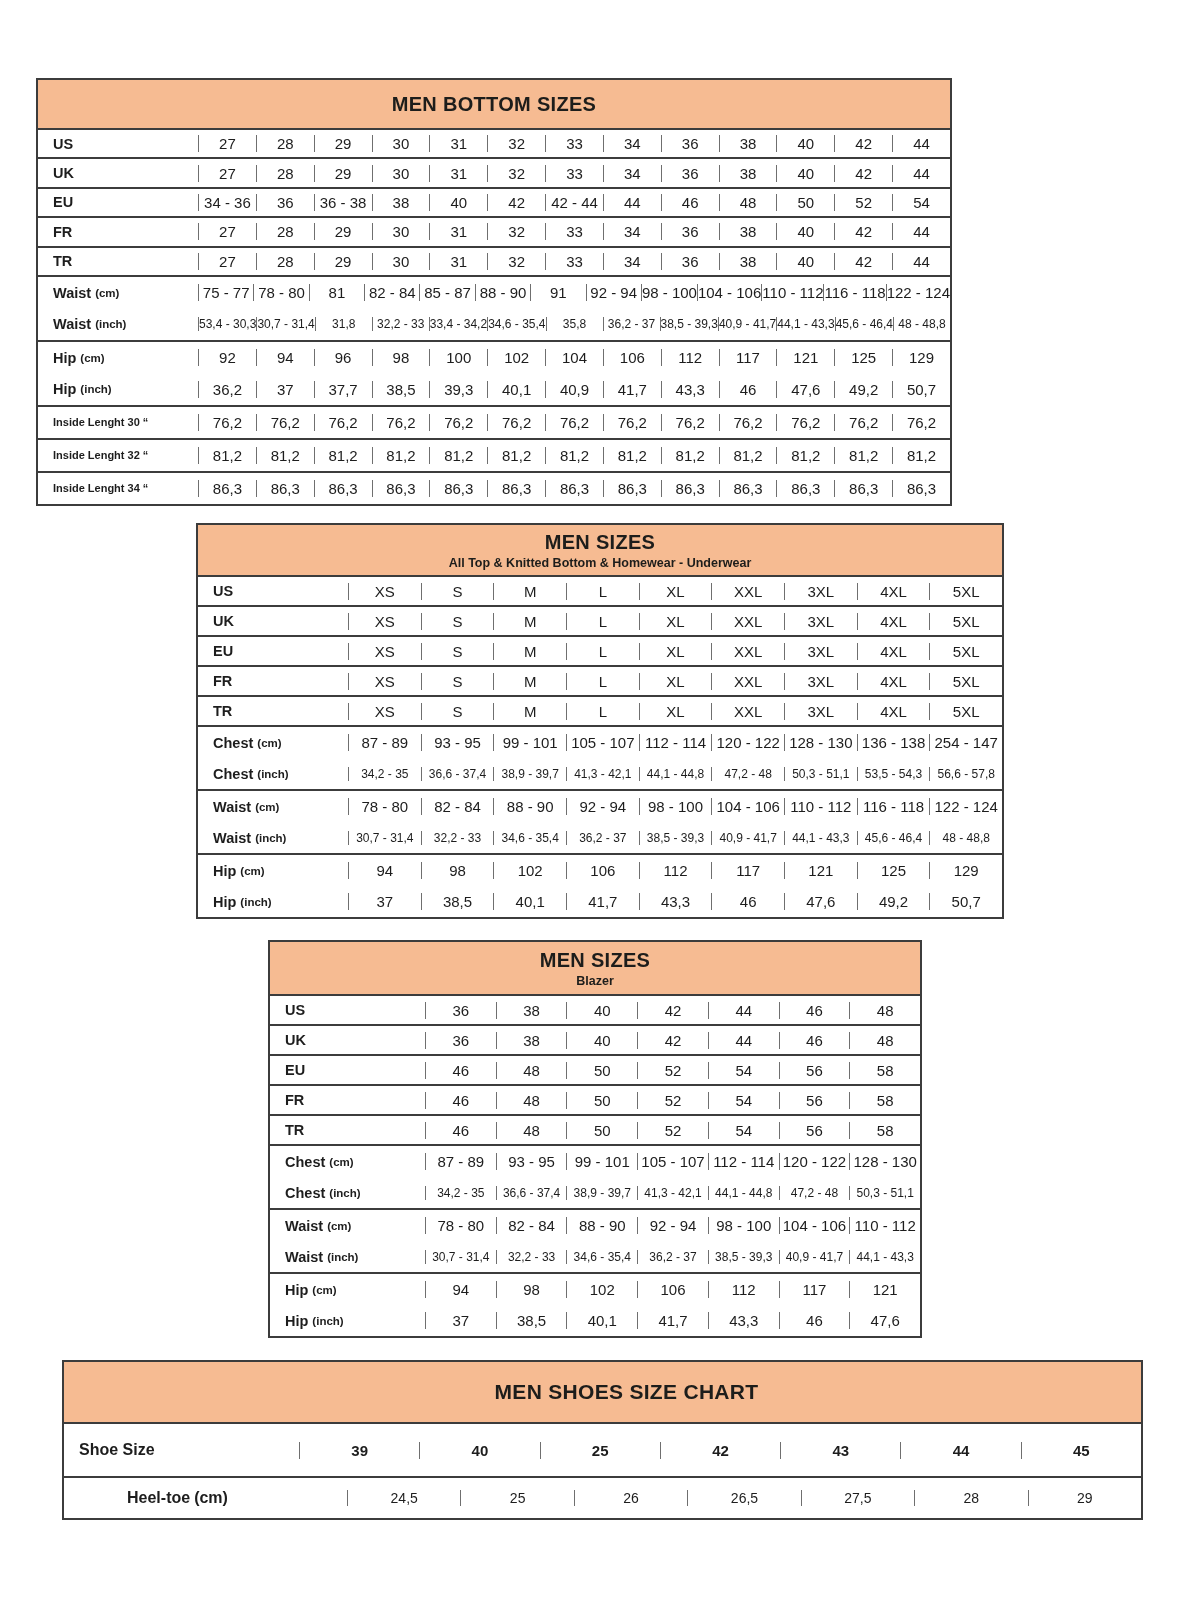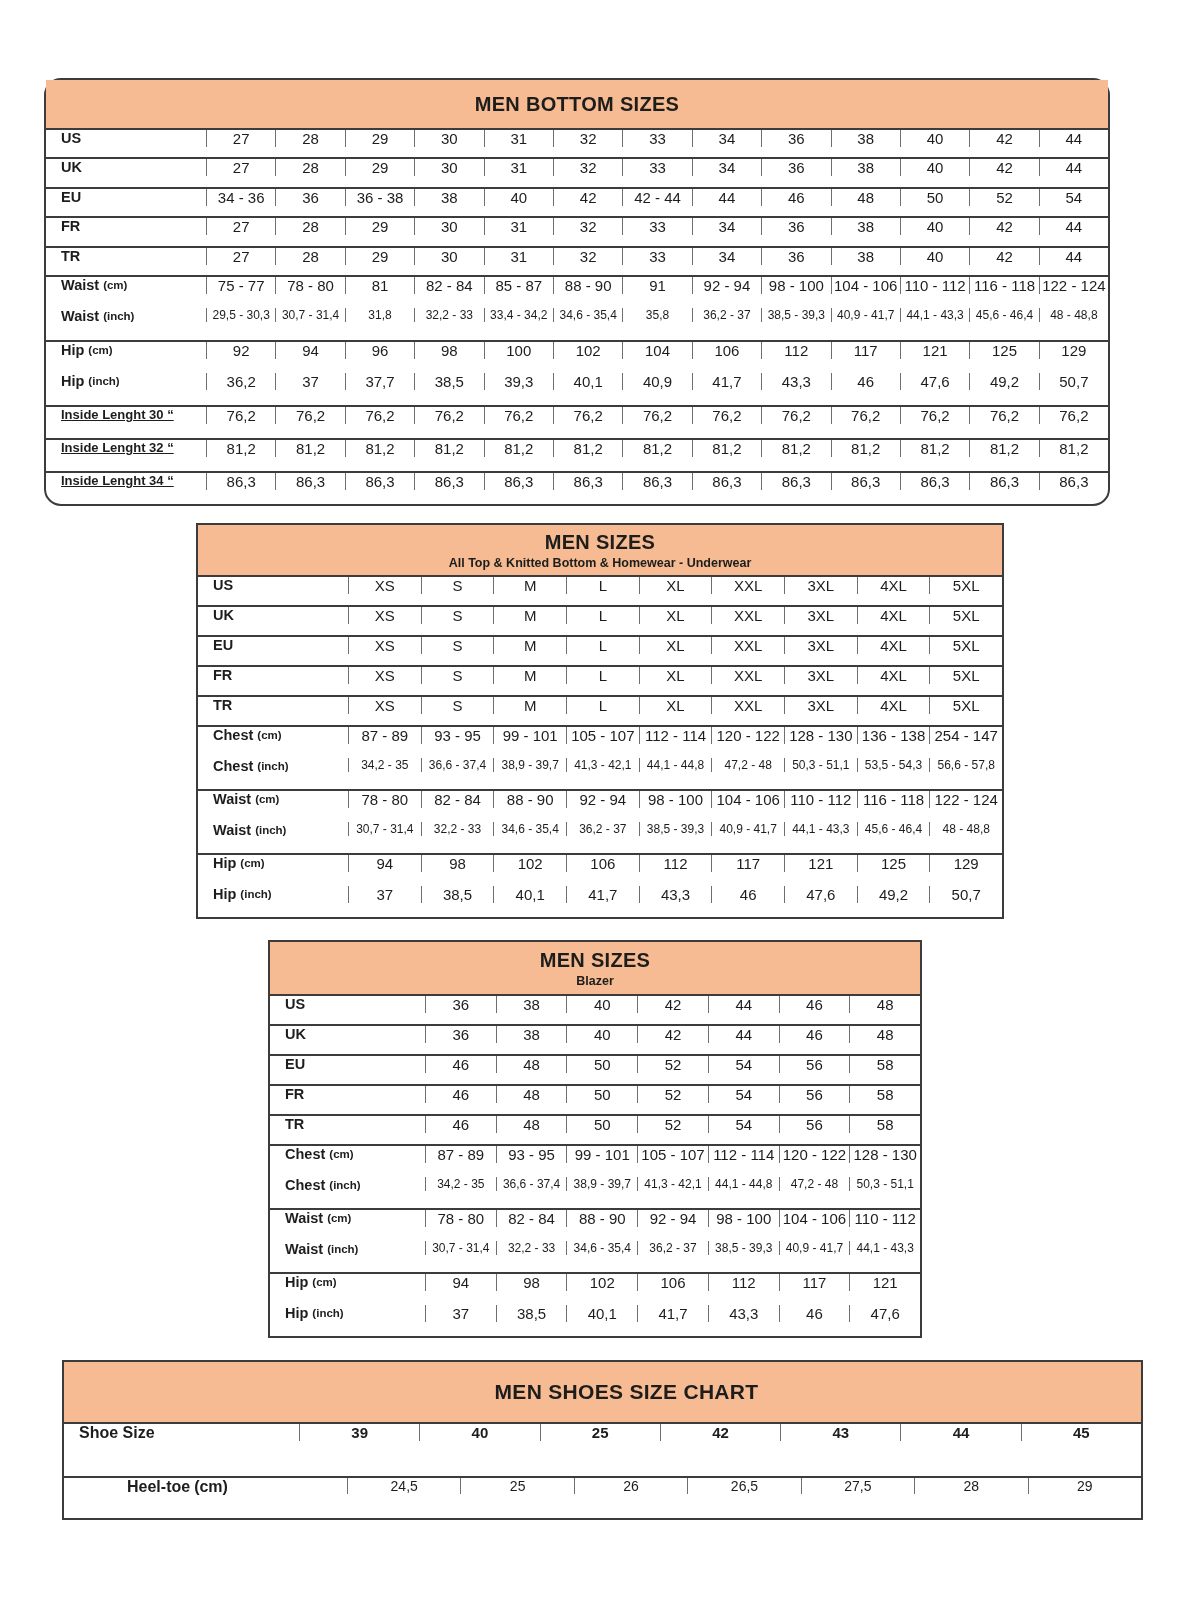--- a/index.html
+++ b/index.html
@@ -32,21 +32,21 @@
     letter-spacing: 0.3px;
     color: #1d1d1b;
   }
   .band .subtitle {
     font-weight: bold;
     font-size: 12.5px;
     margin-top: 2px;
     color: #1d1d1b;
   }
   .row { border-top: 2px solid #3c3c3c; }
-  .line { display: flex; align-items: flex-start; }
+  .line { display: flex; align-items: center; }
   .labelcell {
     flex: 0 0 var(--labelw);
     display: flex;
     align-items: center;
     padding-left: 15px;
     font-weight: bold;
     font-size: 14.5px;
     white-space: nowrap;
   }
   .lab-unit { font-size: 11.5px; font-weight: bold; margin-left: 4px; }
@@ -56,26 +56,26 @@
     align-items: center;
     justify-content: center;
     border-left: 1.5px solid #6f6f6f;
     font-size: 15px;
     white-space: nowrap;
   }
   .line.small .cell { font-size: 12px; }
   .line.boldvals .cell { font-weight: bold; }
 
   
-  .t1 { left: 44px; top: 78px; width: 1066px; border-radius: 17px; --labelw: 160px; }
+  .t1 { left: 36px; top: 78px; width: 916px; --labelw: 160px; }
   .t1 .band { height: 48px; }
   .t1 .size .line { height: 27.4px; }
   .t1 .measure .line { height: 31.5px; }
   .t1 .inside .line { height: 31px; }
-  .t1 .inside .labelcell { font-size: 13px; text-decoration: underline; }
+  .t1 .inside .labelcell { font-size: 11px; }
 
   
   .t2 { left: 196px; top: 523px; width: 808px; --labelw: 150px; }
   .t2 .band { height: 50px; }
   .t2 .size .line { height: 28px; }
   .t2 .measure .line { height: 31px; }
 
   
   .t3 { left: 268px; top: 940px; width: 654px; --labelw: 155px; }
   .t3 .band { height: 52px; }
@@ -219,21 +219,21 @@
           <div class="cell">104 - 106</div>
           <div class="cell">110 - 112</div>
           <div class="cell">116 - 118</div>
           <div class="cell">122 - 124</div>
         </div>
         <div class="line small">
           <div class="labelcell">
             <span>Waist</span>
             <span class="lab-unit">(inch)</span>
           </div>
-          <div class="cell">29,5 - 30,3</div>
+          <div class="cell">53,4 - 30,3</div>
           <div class="cell">30,7 - 31,4</div>
           <div class="cell">31,8</div>
           <div class="cell">32,2 - 33</div>
           <div class="cell">33,4 - 34,2</div>
           <div class="cell">34,6 - 35,4</div>
           <div class="cell">35,8</div>
           <div class="cell">36,2 - 37</div>
           <div class="cell">38,5 - 39,3</div>
           <div class="cell">40,9 - 41,7</div>
           <div class="cell">44,1 - 43,3</div>

